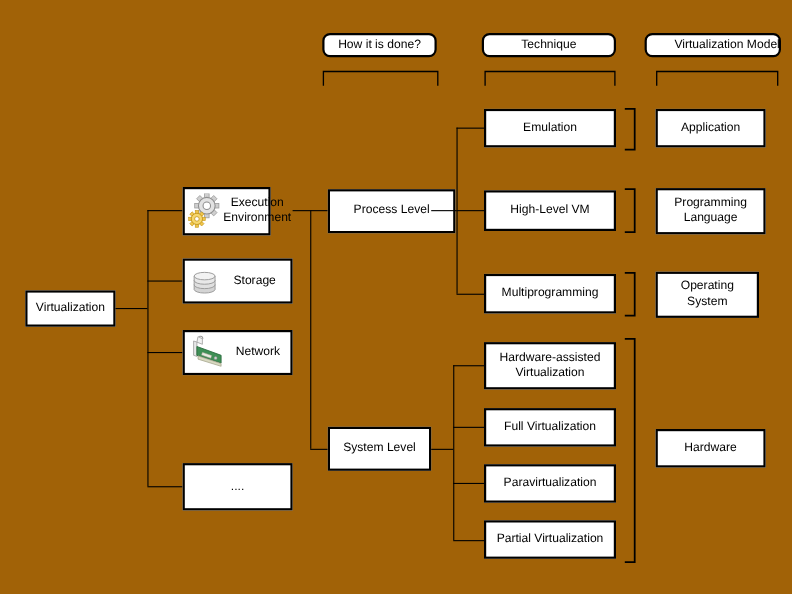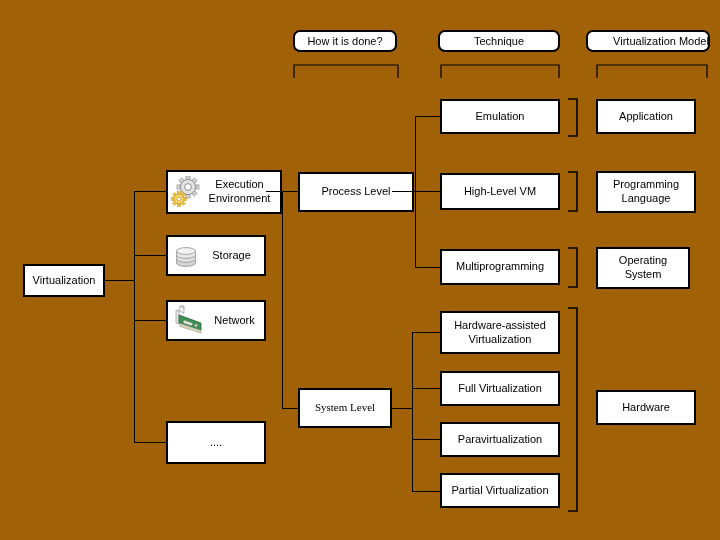--- a/index.html
+++ b/index.html
@@ -130,21 +130,21 @@
   </div>
 
   <div class="hline" style="left:105px; top:280px; width:29px;"></div>
 
   <div class="vline" style="left:134px; top:191px; height:251px;"></div>
   <div class="hline" style="left:134px; top:191px; width:32px;"></div>
   <div class="hline" style="left:134px; top:255px; width:32px;"></div>
   <div class="hline" style="left:134px; top:320px; width:32px;"></div>
   <div class="hline" style="left:134px; top:442px; width:32px;"></div>
 
-  <div class="node has-icon" style="left:166px; top:170px; width:116px; height:44px;">
+  <div class="node has-icon" style="left:166px; top:170px; width:80px; height:44px;">
     <span class="icon">
       <svg width="30" height="32" viewBox="0 0 30 32">
         <g>
 
           <g transform="translate(17,11)">
             <g fill="#cfcfcf" stroke="#9a9a9a" stroke-width="0.7">
               <rect x="-2.1" y="-11" width="4.2" height="5"></rect>
               <rect x="-2.1" y="6" width="4.2" height="5"></rect>
               <rect x="-11" y="-2.1" width="5" height="4.2"></rect>
               <rect x="6" y="-2.1" width="5" height="4.2"></rect>
@@ -222,21 +222,21 @@
   </div>
 
   <div class="hline" style="left:266px; top:191px; width:16px;"></div>
   <div class="vline" style="left:282px; top:191px; height:217px;"></div>
   <div class="hline" style="left:282px; top:191px; width:16px;"></div>
   <div class="hline" style="left:282px; top:408px; width:16px;"></div>
 
   <div class="node" style="left:298px; top:172px; width:116px; height:40px;">
     <span class="label">Process Level</span>
   </div>
-  <div class="node" style="left:298px; top:388px; width:94px; height:40px;font-family:Liberation Serif, serif;">
+  <div class="node" style="left:298px; top:388px; width:94px; height:40px;">
     <span class="label">System Level</span>
   </div>
 
   <div class="hline" style="left:392px; top:191px; width:23px;"></div>
   <div class="vline" style="left:415px; top:116px; height:151px;"></div>
   <div class="hline" style="left:415px; top:116px; width:25px;"></div>
   <div class="hline" style="left:415px; top:191px; width:25px;"></div>
   <div class="hline" style="left:415px; top:267px; width:25px;"></div>
 
   <div class="node" style="left:440px; top:99px; width:120px; height:35px;">

